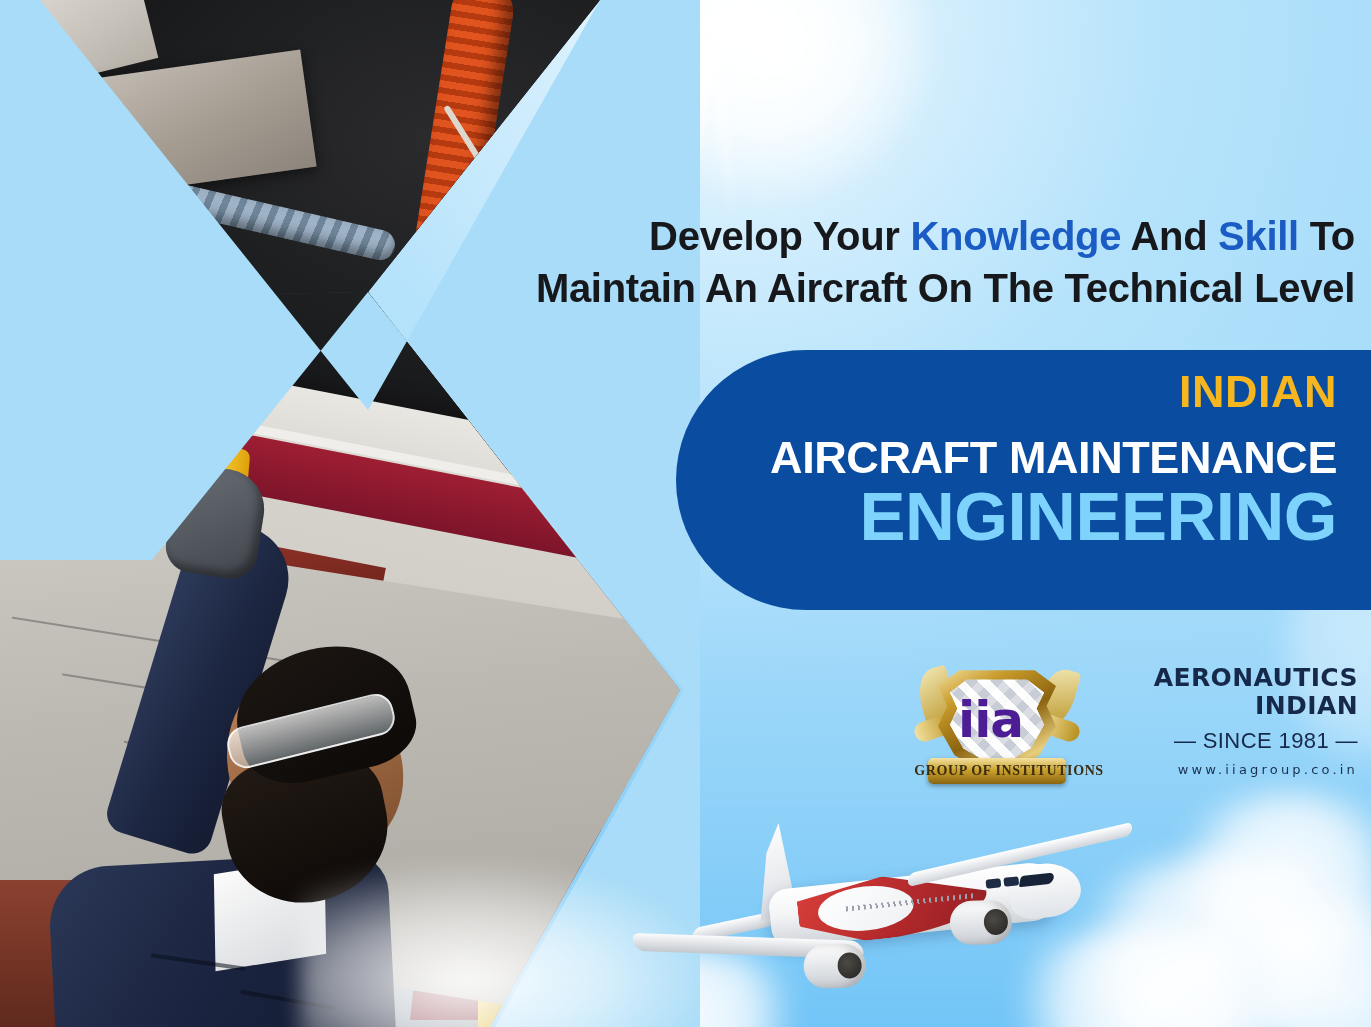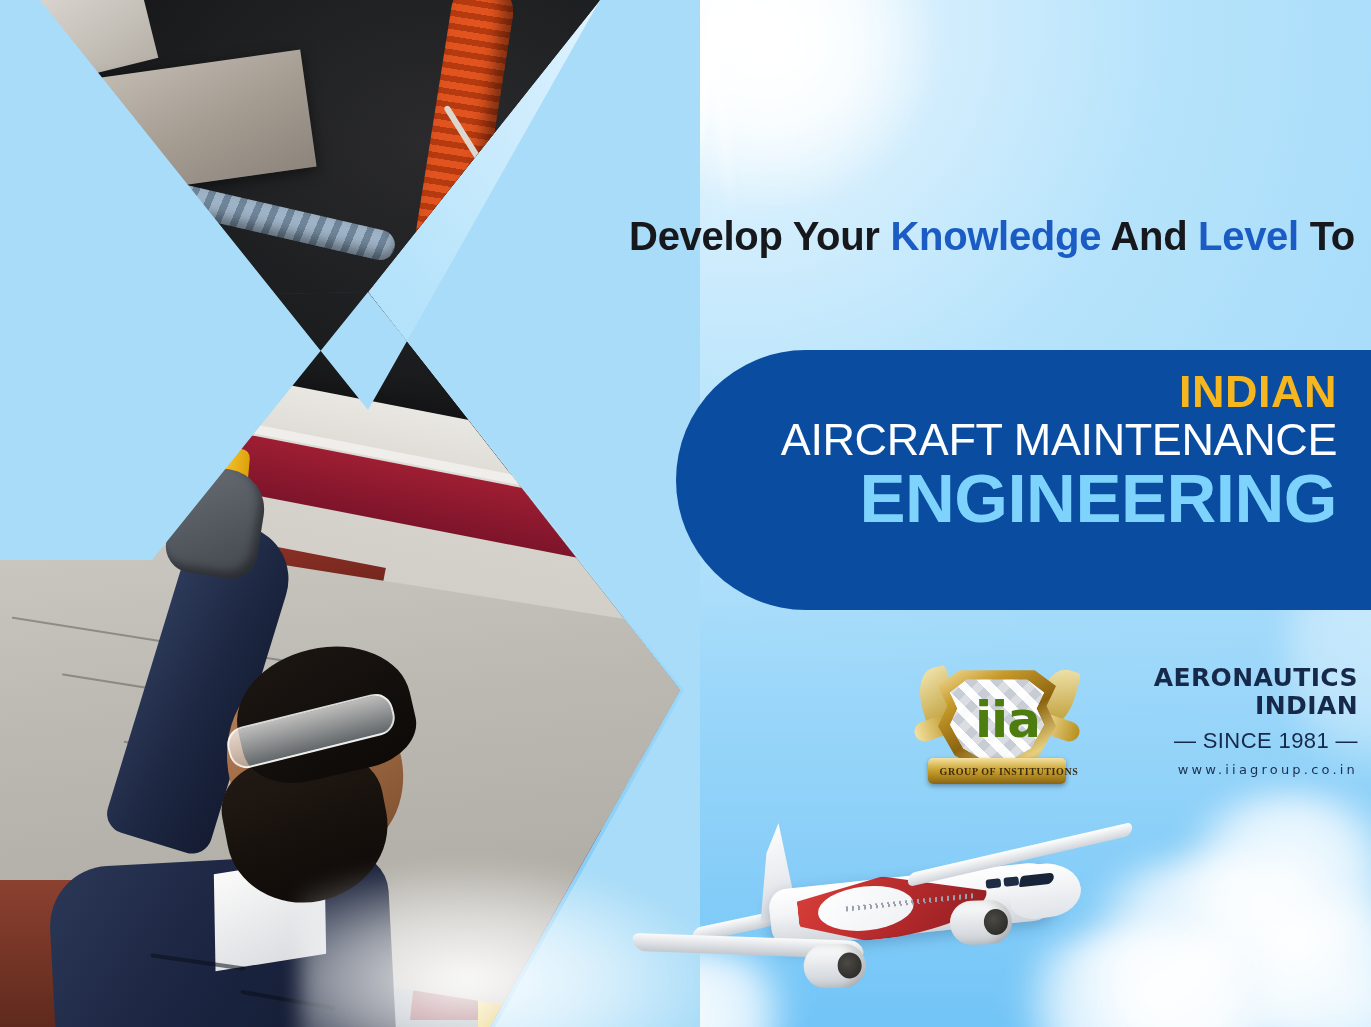--- a/index.html
+++ b/index.html
@@ -310,22 +310,22 @@
     border-radius:130px 0 0 130px;
     box-sizing:border-box;
     padding:18px 34px 20px 0;
     text-align:right;
   }
   .banner .b-study{
     font-size:45px; font-weight:bold; color:#f5b61f;
     letter-spacing:0.5px; line-height:1.06;
   }
   .banner .b-mid{
-    font-size:45px; font-weight:normal; color:#ffffff;
-    letter-spacing:-0.4px; line-height:1.08;
+    font-size:45px; font-weight:bold; color:#ffffff;
+    letter-spacing:-0.4px; line-height:1.08;margin-top:18px;
   }
   .banner .b-main{
     font-size:69px; font-weight:bold; color:#7dd3fc;
     letter-spacing:-0.5px; line-height:1.02;
   }
 
   
   .logo{
     position:absolute; left:918px; top:662px; width:440px; height:140px;
   }
@@ -340,23 +340,23 @@
   .crest .shield-inner{
     position:absolute; left:32px; top:16px; width:94px; height:90px;
     background:
       repeating-linear-gradient(45deg, rgba(190,195,205,.55) 0 9px, rgba(255,255,255,.9) 9px 18px),
       repeating-linear-gradient(-45deg, rgba(185,190,200,.5) 0 9px, rgba(255,255,255,.85) 9px 18px),
       #f0f2f6;
     clip-path:polygon(18% 2%, 82% 2%, 100% 16%, 92% 34%, 100% 52%, 86% 78%, 50% 100%, 14% 78%, 0 52%, 8% 34%, 0 16%);
   }
   .crest .iia{
     position:absolute; left:40px; top:30px; width:82px; height:58px;
-    color:#4d7c0f;
+    color:#4c1d95;
     font-weight:bold; font-size:50px; line-height:56px;
-    text-align:right;
+    text-align:left;
     letter-spacing:-1px;
     font-family:"DejaVu Sans", sans-serif;
   }
   .crest .wing-l,.crest .wing-r{
     position:absolute; top:56px; width:42px; height:20px;
     background:linear-gradient(90deg,#f3e1a0,#b88f1d);
     border-radius:10px;
   }
   .crest .wing-l{left:-4px; transform:rotate(-18deg);}
   .crest .wing-r{right:-4px; transform:rotate(18deg);}
@@ -369,21 +369,21 @@
   .crest .laurel-l{left:2px; transform:rotate(-16deg);}
   .crest .laurel-r{right:2px; transform:rotate(16deg);}
   .crest .ribbon{
     position:absolute; left:10px; top:96px; width:138px; height:26px;
     background:linear-gradient(180deg,#f4e2a2 0%,#c9a02c 48%,#8a6512 100%);
     border-radius:5px;
     display:flex; align-items:center; justify-content:center;
     box-shadow:0 2px 5px rgba(0,0,0,.35);
   }
   .crest .ribbon span{
-    font-size:10px; font-weight:bold; color:#3c2d10;
+    font-size:14px; font-weight:bold; color:#3c2d10;
     letter-spacing:0.6px;
     font-family:"Liberation Serif", serif;
     white-space:nowrap;
     margin-left:24px;
   }
 
   .logo-text{position:absolute; left:170px; top:2px; width:270px; text-align:right;}
   .logo-text .l1{
     font-size:25px; font-weight:bold; color:#16294a;
     letter-spacing:0.4px; line-height:1.12;
@@ -557,21 +557,22 @@
           <div class="goggles"></div>
         </div>
       </div>
     </div>
 
     <div class="chevron"></div>
     <div class="edge-glow"></div>
   </div>
 
   <div class="headline">
-    <div><span>Develop Your </span><span class="hl-accent">Knowledge</span><span> And </span><span class="hl-accent">Level</span><span> To</span></div>
+    <div><span>Develop Your </span><span class="hl-accent">Knowledge</span><span> And </span><span class="hl-accent">Skill</span><span> To</span></div>
+    <div>Maintain An Aircraft On The Technical Level</div>
   </div>
 
   <div class="banner">
     <div class="b-study">INDIAN</div>
     <div class="b-mid">AIRCRAFT MAINTENANCE</div>
     <div class="b-main">ENGINEERING</div>
   </div>
 
   <div class="logo">
     <div class="crest">

